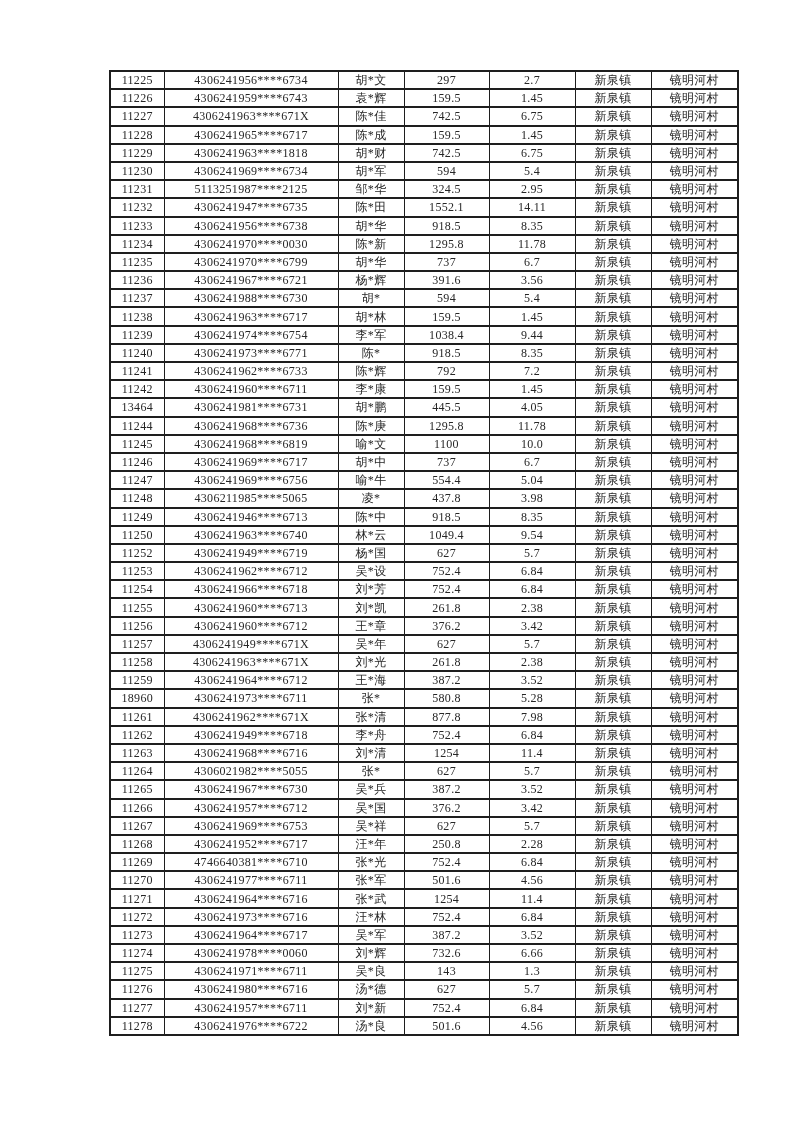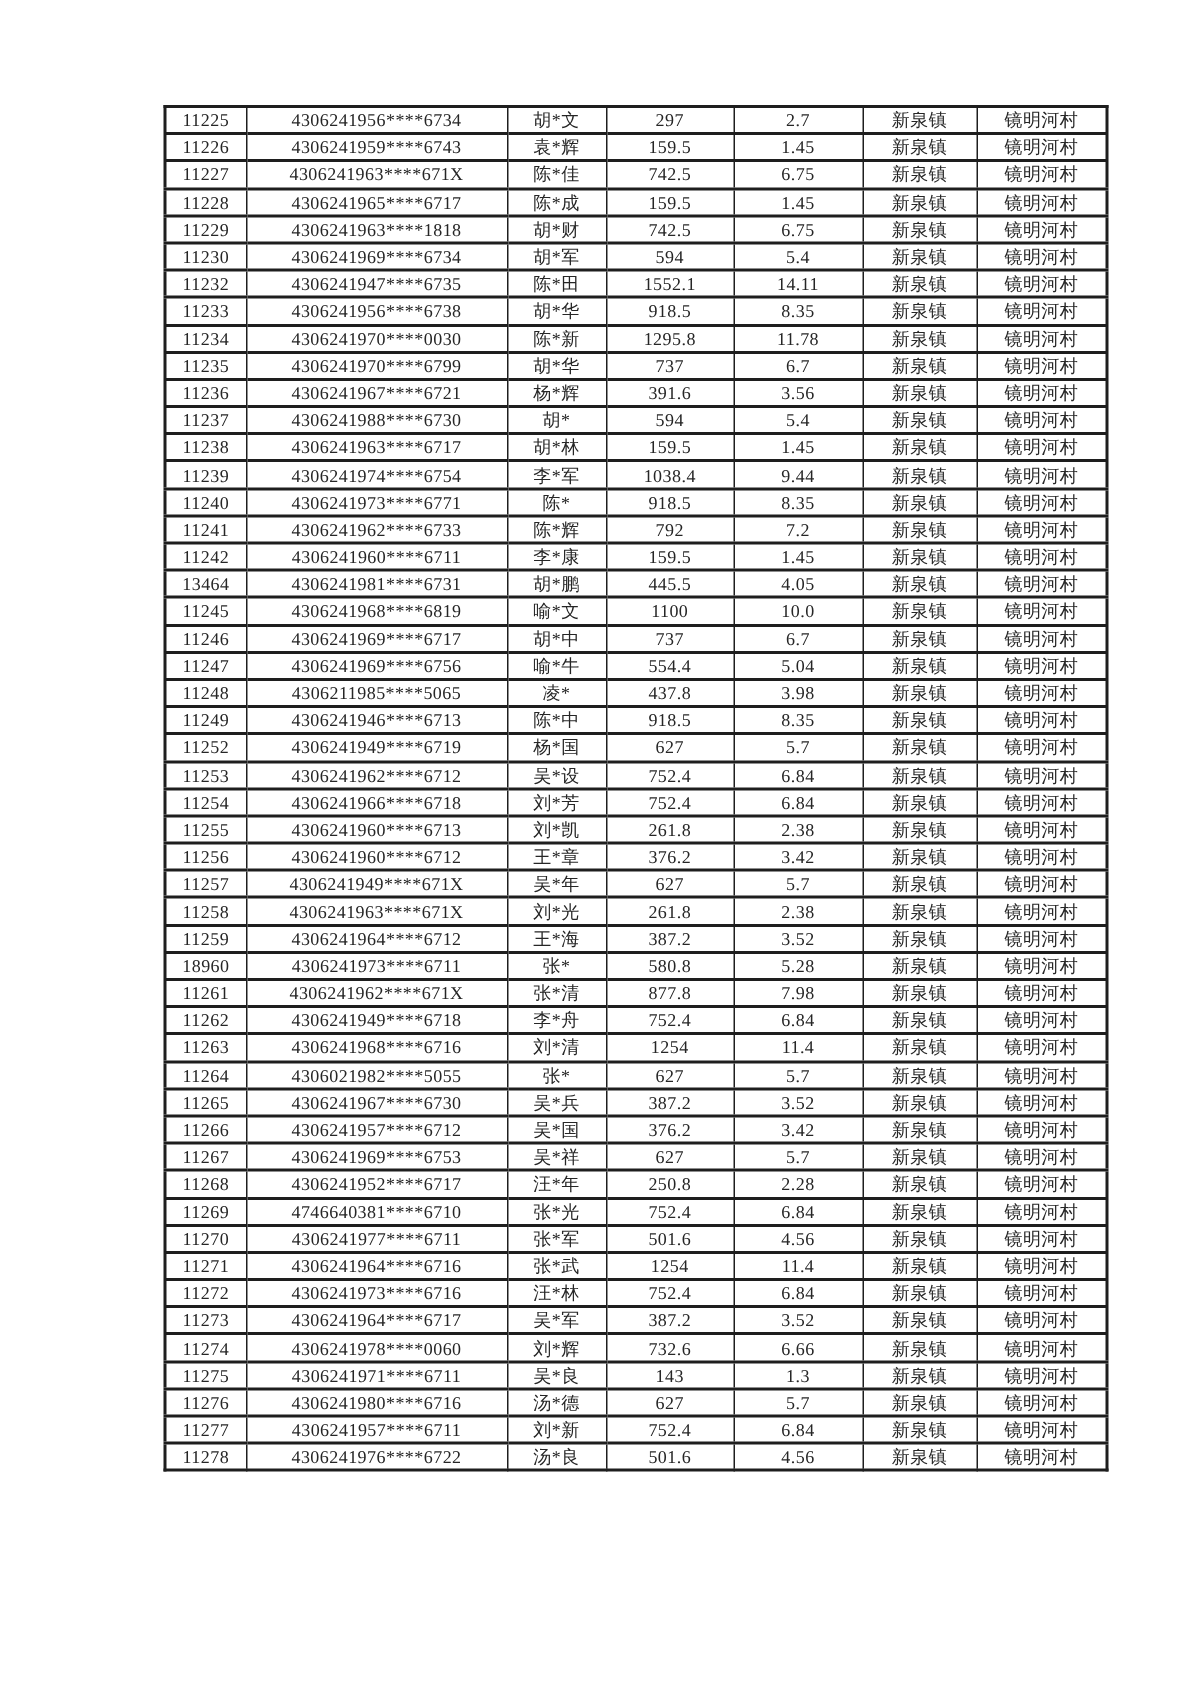--- a/index.html
+++ b/index.html
@@ -120,20 +120,29 @@
         <tr>
     <td>11230</td>
     <td>4306241969****6734</td>
     <td>胡*军</td>
     <td>594</td>
     <td>5.4</td>
     <td>新泉镇</td>
     <td>镜明河村</td>
   </tr>
         <tr>
+    <td>11231</td>
+    <td>5113251987****2125</td>
+    <td>邹*华</td>
+    <td>324.5</td>
+    <td>2.95</td>
+    <td>新泉镇</td>
+    <td>镜明河村</td>
+  </tr>
+        <tr>
     <td>11232</td>
     <td>4306241947****6735</td>
     <td>陈*田</td>
     <td>1552.1</td>
     <td>14.11</td>
     <td>新泉镇</td>
     <td>镜明河村</td>
   </tr>
         <tr>
     <td>11233</td>
@@ -228,20 +237,29 @@
         <tr>
     <td>13464</td>
     <td>4306241981****6731</td>
     <td>胡*鹏</td>
     <td>445.5</td>
     <td>4.05</td>
     <td>新泉镇</td>
     <td>镜明河村</td>
   </tr>
         <tr>
+    <td>11244</td>
+    <td>4306241968****6736</td>
+    <td>陈*庚</td>
+    <td>1295.8</td>
+    <td>11.78</td>
+    <td>新泉镇</td>
+    <td>镜明河村</td>
+  </tr>
+        <tr>
     <td>11245</td>
     <td>4306241968****6819</td>
     <td>喻*文</td>
     <td>1100</td>
     <td>10.0</td>
     <td>新泉镇</td>
     <td>镜明河村</td>
   </tr>
         <tr>
     <td>11246</td>
@@ -273,20 +291,29 @@
         <tr>
     <td>11249</td>
     <td>4306241946****6713</td>
     <td>陈*中</td>
     <td>918.5</td>
     <td>8.35</td>
     <td>新泉镇</td>
     <td>镜明河村</td>
   </tr>
         <tr>
+    <td>11250</td>
+    <td>4306241963****6740</td>
+    <td>林*云</td>
+    <td>1049.4</td>
+    <td>9.54</td>
+    <td>新泉镇</td>
+    <td>镜明河村</td>
+  </tr>
+        <tr>
     <td>11252</td>
     <td>4306241949****6719</td>
     <td>杨*国</td>
     <td>627</td>
     <td>5.7</td>
     <td>新泉镇</td>
     <td>镜明河村</td>
   </tr>
         <tr>
     <td>11253</td>

